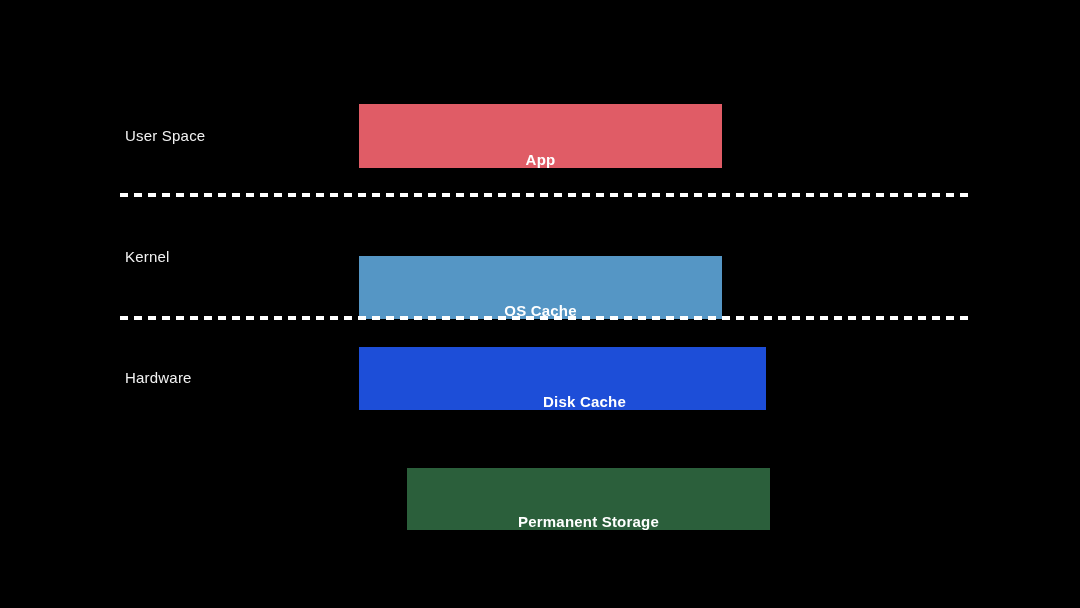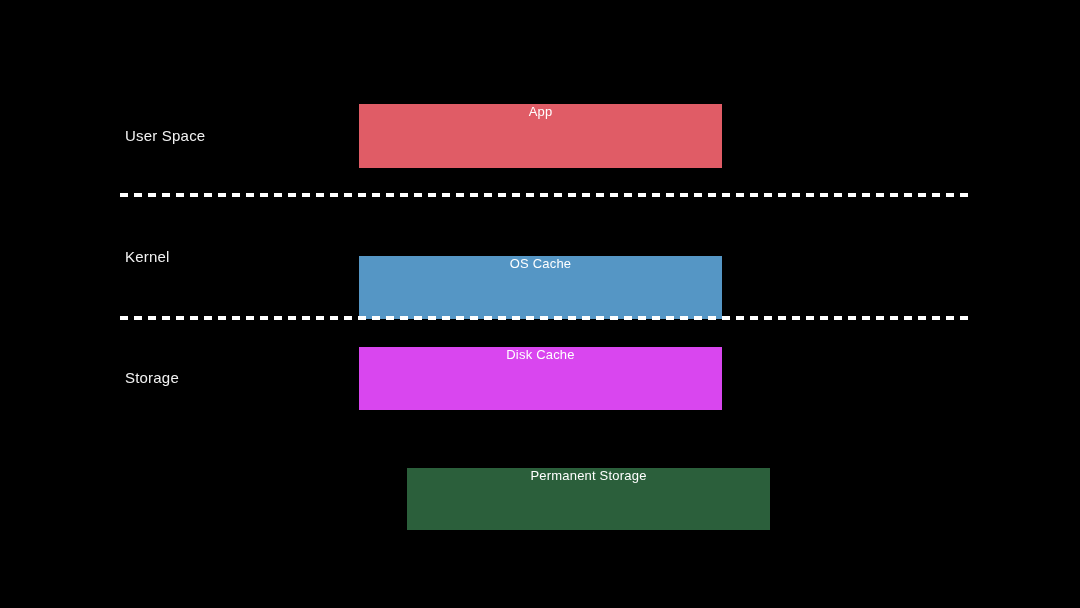--- a/index.html
+++ b/index.html
@@ -23,25 +23,25 @@
     font-weight: 400;
     letter-spacing: 0.2px;
     line-height: 20px;
     transform: translateY(-50%);
   }
   .box {
     position: absolute;
     left: 359px;
     width: 363px;
     display: flex;
-    align-items: flex-start;
+    align-items: flex-end;
     justify-content: center;
     color: #ffffff;
-    font-size: 13px;
-    font-weight: 400;
+    font-size: 15px;
+    font-weight: 700;
     letter-spacing: 0.2px;
   }
   .box-app            { top: 104px; height: 64px; }
   .box-os-cache       { top: 226px; height: 63px; margin-top: 30px; }
   .box-disk-cache     { top: 347px; height: 63px; }
   .box-perm-storage   { top: 468px; height: 62px; margin-left: 48px; }
   .separator {
     position: absolute;
     left: 120px;
     width: 848px;
@@ -57,35 +57,35 @@
 </style>
 </head>
 <body>
 
 <div class="canvas">
 
   <div class="layer-label" style="top:136px;">User Space</div>
 
   <div class="layer-label" style="top:257px;text-align:right;">Kernel</div>
 
-  <div class="layer-label" style="top:378px;">Storage</div>
+  <div class="layer-label" style="top:378px;">Hardware</div>
 
   <div class="box box-app" style="background-color: rgb(224, 92, 102);">
     <span>App</span>
   </div>
 
   <div class="separator separator-1"></div>
 
   <div class="box box-os-cache" style="background-color: rgb(85, 150, 197);">
     <span>OS Cache</span>
   </div>
 
   <div class="separator separator-2"></div>
 
-  <div class="box box-disk-cache" style="background-color: #d946ef;">
+  <div class="box box-disk-cache" style="background-color: #1d4ed8; padding-left: 44px;">
     <span>Disk Cache</span>
   </div>
 
   <div class="box box-perm-storage" style="background-color: rgb(43, 95, 59);">
     <span>Permanent Storage</span>
   </div>
 
 </div>
 
 </body></html>

